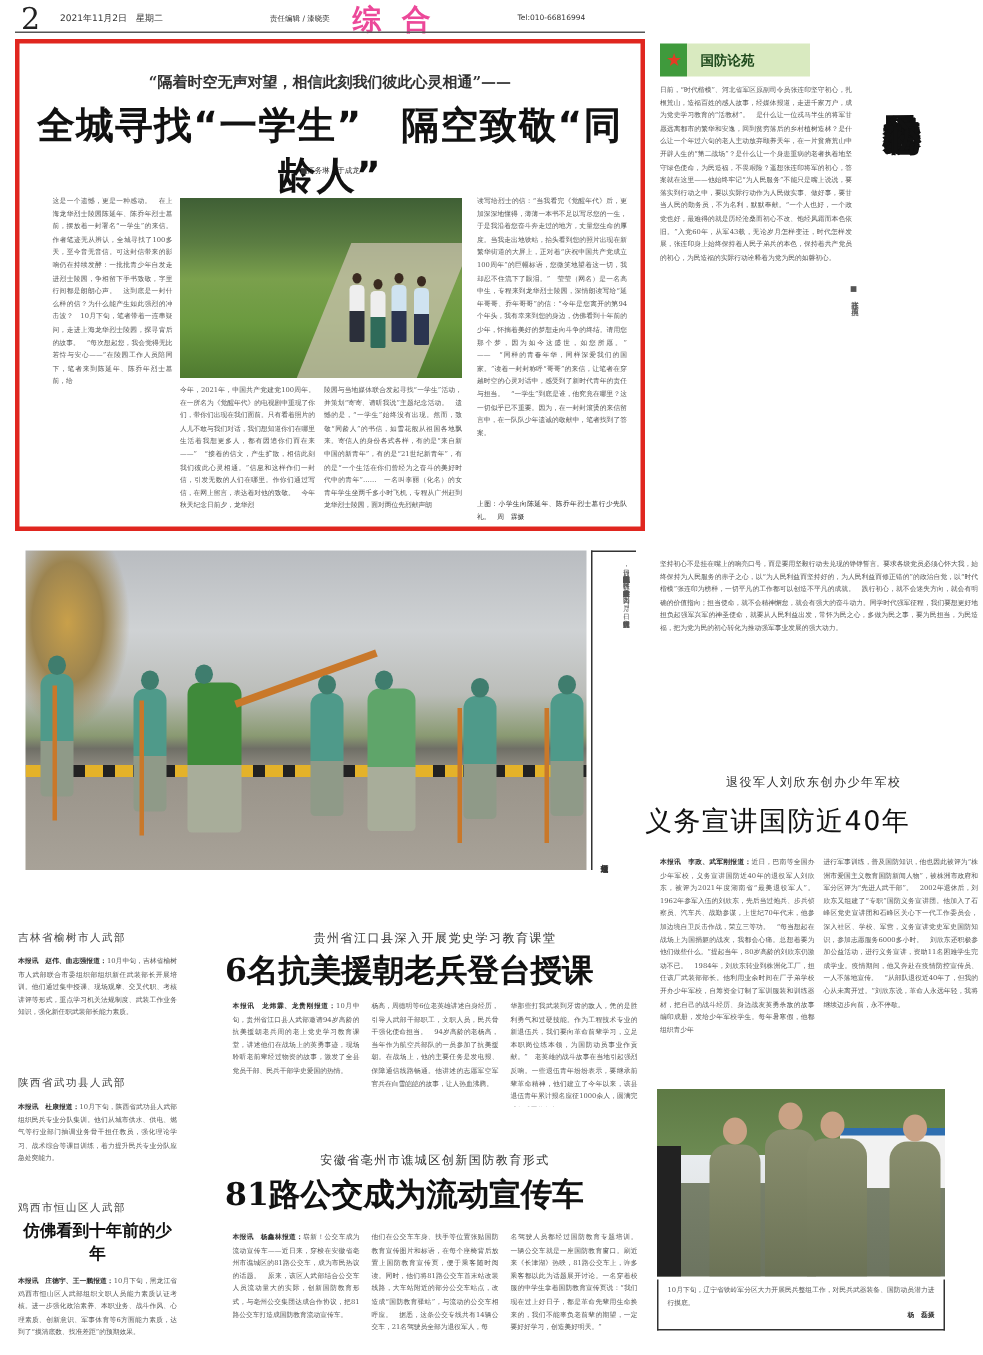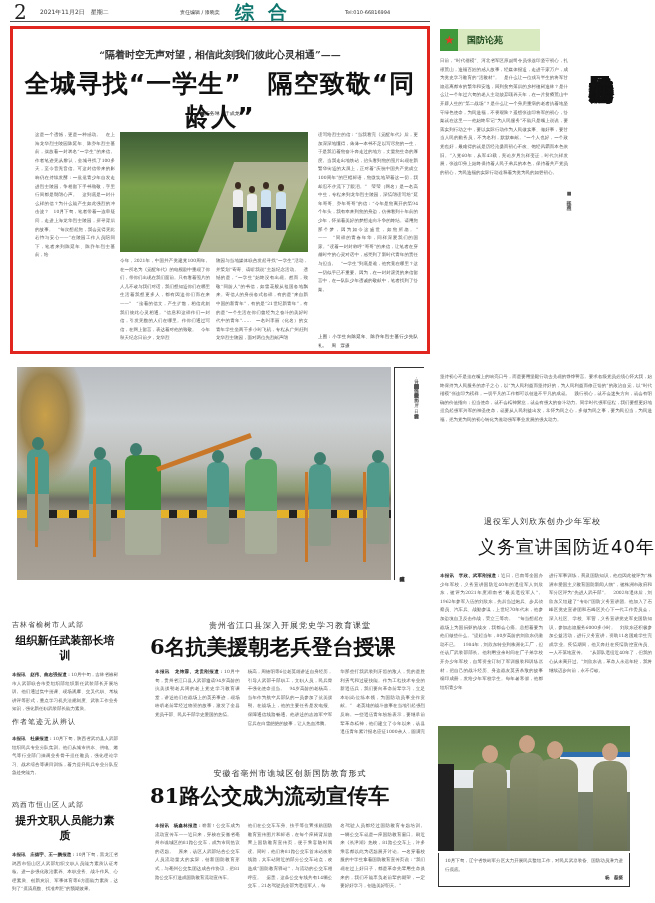--- a/index.html
+++ b/index.html
@@ -3,21 +3,21 @@
 <meta charset="utf-8">
 <style>
   * { box-sizing: border-box; margin: 0; padding: 0; }
   body { width: 655px; height: 903px; background: #ffffff; font-family: "DejaVu Sans", sans-serif; color: #222; position: relative; overflow: hidden; }
   .abs { position: absolute; }
   
   .masthead { left: 0; top: 0; width: 655px; height: 24px; }
   .page-no { left: 14px; top: 0; font-family: "DejaVu Serif", serif; font-size: 20px; color: #222; }
   .date { left: 40px; top: 8px; font-size: 6px; color: #333; }
   .editor { left: 180px; top: 9px; font-size: 5px; color: #333; }
-  .section { left: 235px; top: 0; font-size: 19px; font-weight: bold; letter-spacing: 14px; color: #0f766e; }
+  .section { left: 235px; top: 0; font-size: 19px; font-weight: bold; letter-spacing: 14px; color: #ec4899; }
   .tel { left: 345px; top: 9px; font-size: 5px; color: #333; }
   .logo { left: 545px; top: 0; width: 108px; height: 22px; background: #1c8a3c; color: #fff; font-family: "DejaVu Serif", serif; font-size: 12px; text-align: center; line-height: 22px; letter-spacing: 2px; }
   .rule { left: 10px; top: 21px; width: 420px; height: 1px; background: #555; }
   
   .feature { left: 10px; top: 26px; width: 420px; height: 328px; border: 3px solid #e0261f; background: #fff; }
   .kicker { left: 0; top: 19px; width: 414px; text-align: center; font-family: "DejaVu Serif", serif; font-size: 10px; font-weight: bold; color: #333; }
   .headline { left: 0; top: 38px; width: 414px; text-align: center; font-size: 25px; font-weight: bold; color: #111; letter-spacing: 1px; }
   .byline { left: 0; top: 81px; width: 414px; text-align: center; font-size: 5px; color: #333; }
   .col-text { font-family: "DejaVu Serif", serif; font-size: 4.5px; line-height: 8.6px; color: #555; text-align: justify; }
   .photo-cemetery { left: 107px; top: 103px; width: 188px; height: 120px; background: linear-gradient(180deg,#3f5f35 0%,#5b7d42 25%,#7aa04c 45%,#6b9a3f 70%,#4f7a30 100%); overflow: hidden; }
@@ -37,21 +37,21 @@
   .photo-drill .tree { position:absolute; left:0; top:0; width:70px; height:120px; background: radial-gradient(ellipse at 40% 40%, #c9a04a 0%, #9c8450 40%, transparent 70%); }
   .photo-drill .stripe { position:absolute; left:0; top:143px; width:374px; height:8px; background: repeating-linear-gradient(90deg,#e4b22a 0 12px,#222 12px 20px); }
   .photo-drill .soldier { position:absolute; width:22px; height:82px; background: linear-gradient(180deg,#4f9a8a 0 55%,#8f9a88 55% 100%); border-radius: 8px 8px 3px 3px; }
   .photo-drill .soldier::before { content:""; position:absolute; left:5px; top:-12px; width:12px; height:13px; border-radius:50%; background:#3f7d6e; }
   .photo-drill .pole { position:absolute; width:3px; height:90px; background:#c9782a; }
   .caption-box-v { left: 394px; top: 367px; width: 30px; height: 213px; border-left: 1px solid #333; border-top: 1px solid #333; }
   .caption-v { position:absolute; right: 4px; top: 8px; font-family:"DejaVu Serif",serif; font-size:4.5px; line-height:7px; color:#555; writing-mode: vertical-rl; height: 160px; }
   .caption-v-credit { position:absolute; left: 4px; bottom: 8px; font-size:5px; font-weight:bold; color:#333; writing-mode: vertical-rl; }
   
   .kicker-r { left: 430px; top: 516px; width: 225px; text-align:center; font-family:"DejaVu Serif",serif; font-size:8px; color:#333; letter-spacing:1px; }
-  .headline-r { left: 430px; top: 535px; width: 225px; text-align:right; font-size:18px; font-weight:normal; color:#111; letter-spacing:1px; }
+  .headline-r { left: 430px; top: 535px; width: 225px; text-align:left; font-size:18px; font-weight:normal; color:#111; letter-spacing:1px; }
   .body-r { left: 440px; top: 572px; width: 212px; height: 150px; }
   .photo-officers { left: 438px; top: 726px; width: 192px; height: 125px; background: linear-gradient(180deg,#5e7a45 0%,#6c8a52 35%,#e8ecef 35%,#e5e8ea 50%,#78806a 50%,#6c7460 100%); overflow:hidden; }
   .photo-officers .house { position:absolute; right:0; top:26px; width:70px; height:40px; background:#f2f2f2; border-top:5px solid #2f6fb0; }
   .photo-officers .man { position:absolute; width:34px; height:95px; bottom:0; background: linear-gradient(180deg,#8a8f6e,#6b7256); border-radius:12px 12px 0 0; }
   .photo-officers .man::before { content:""; position:absolute; left:9px; top:-18px; width:16px; height:18px; border-radius:50%; background:#c9a285; }
   .photo-officers .screen { position:absolute; left:0; top:38px; width:16px; height:88px; background:#222; }
   .caption-box-o { left: 438px; top: 853px; width: 192px; height: 34px; border: 1px solid #333; border-top: none; padding: 4px 6px; }
   
   .brief-kicker { font-family:"DejaVu Serif",serif; font-size:7px; color:#444; text-align:left; letter-spacing:1px; }
   .brief-title { font-size:11px; font-weight:bold; color:#111; text-align:center; margin-top:3px; }
@@ -141,30 +141,29 @@
   <div class="man" style="left:100px;height:92px;width:40px;"></div>
   <div class="man" style="left:155px;height:90px;"></div>
 </div>
 <div class="abs caption-box-o">
   <div class="col-text">10月下旬，辽宁省铁岭军分区大力开展民兵整组工作，对民兵武器装备、国防动员潜力进行摸底。</div>
   <div class="col-text" style="text-align:right;font-weight:bold;color:#333;">杨　磊摄</div>
 </div>
 
 <div class="abs brief" style="top:620px;">
   <div class="brief-kicker">吉林省榆树市人武部</div>
-  <div class="brief-title">组织新任武装部长培训</div>
   <div class="col-text" style="height:50px;overflow:hidden;"><b class="lead">本报讯　赵伟、曲志强报道：</b><span>10月中旬，吉林省榆树市人武部联合市委组织部组织新任武装部长开展培训。他们通过集中授课、现场观摩、交叉代职、考核讲评等形式，重点学习机关法规制度、武装工作业务知识，强化新任职武装部长能力素质。</span></div>
 </div>
 <div class="abs brief" style="top:717px;">
-  <div class="brief-kicker">作者笔迹无从辨认</div>
+  <div class="brief-kicker">陕西省武功县人武部</div>
   <div class="col-text" style="height:50px;overflow:hidden;"><b class="lead">本报讯　杜康报道：</b><span>10月下旬，陕西省武功县人武部组织民兵专业分队集训。他们从城市供水、供电、燃气等行业部门抽调业务骨干担任教员，强化理论学习、战术综合等课目训练，着力提升民兵专业分队应急处突能力。</span></div>
 </div>
 <div class="abs brief" style="top:800px;">
   <div class="brief-kicker">鸡西市恒山区人武部</div>
-  <div class="brief-title">提升文职人员能力素质</div>
+  <div class="brief-title">仿佛看到十年前的少年</div>
   <div class="col-text" style="height:50px;overflow:hidden;"><b class="lead">本报讯　庄德宇、王一鹏报道：</b><span>10月下旬，黑龙江省鸡西市恒山区人武部组织文职人员能力素质认证考核。进一步强化政治素养、本职业务、战斗作风、心理素质、创新意识、军事体育等6方面能力素质，达到了“摸清底数、找准差距”的预期效果。</span></div>
 </div>
 
 <div class="abs center-kicker" style="top:620px;">贵州省江口县深入开展党史学习教育课堂</div>
 <div class="abs center-title" style="top:633px;">6名抗美援朝老兵登台授课</div>
 <div class="abs center-body" style="top:668px;height:70px;overflow:hidden;">
   <div class="col-text"><b class="lead">本报讯　龙炜霖、龙贵刚报道：</b><span>10月中旬，贵州省江口县人武部邀请94岁高龄的抗美援朝老兵周的老上党史学习教育课堂，讲述他们在战场上的英勇事迹，现场聆听老前辈经过物资的故事，激发了全县党员干部、民兵干部学史爱国的热情。</span></div>
   <div class="col-text">杨高，周德明等6位老英雄讲述自身经历，引导人武部干部职工，文职人员，民兵骨干强化使命担当。　94岁高龄的老杨高，当年作为航空兵部队的一员参加了抗美援朝。在战场上，他的主要任务是发电报、保障通信线路畅通。他讲述的志愿军空军官兵在白雪皑皑的故事，让人热血沸腾。</div>
   <div class="col-text">华那些打我武装到牙齿的敌人，凭的是胜利勇气和过硬技能。作为工程技术专业的新退伍兵，我们要向革命前辈学习，立足本职岗位练本领，为国防动员事业作贡献。”　老英雄的战斗故事在当地引起强烈反响。一些退伍青年纷纷表示，要继承前辈革命精神，他们建立了今年以来，该县退伍青年累计报名应征1000余人，圆满完成征兵工作任务。</div>
 </div>

